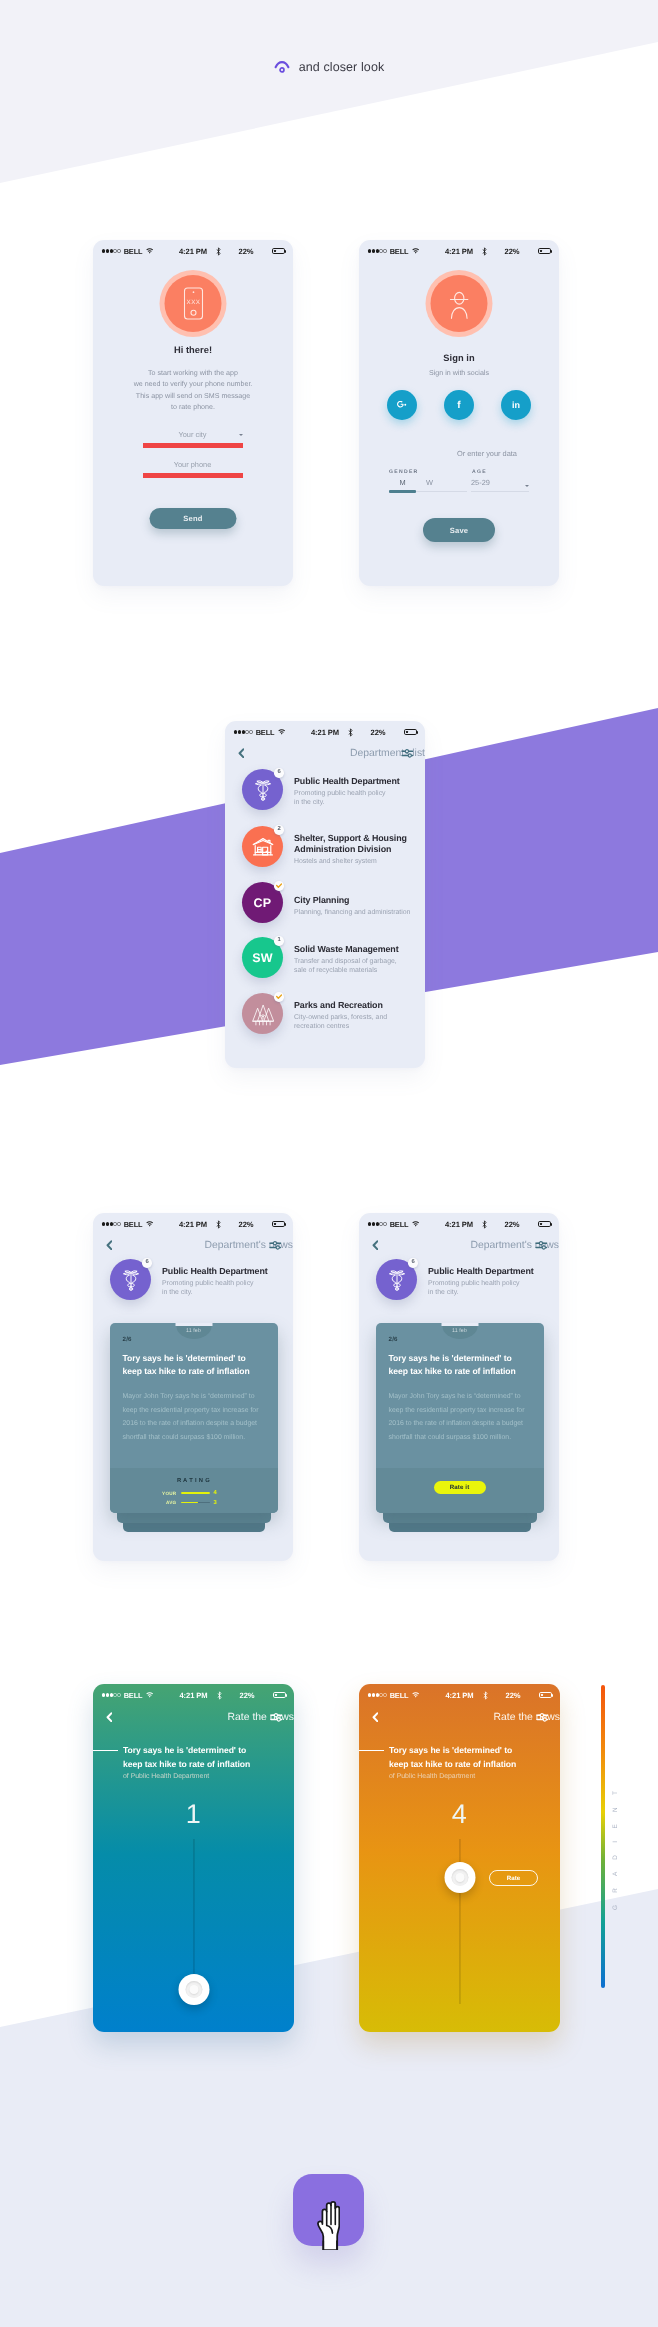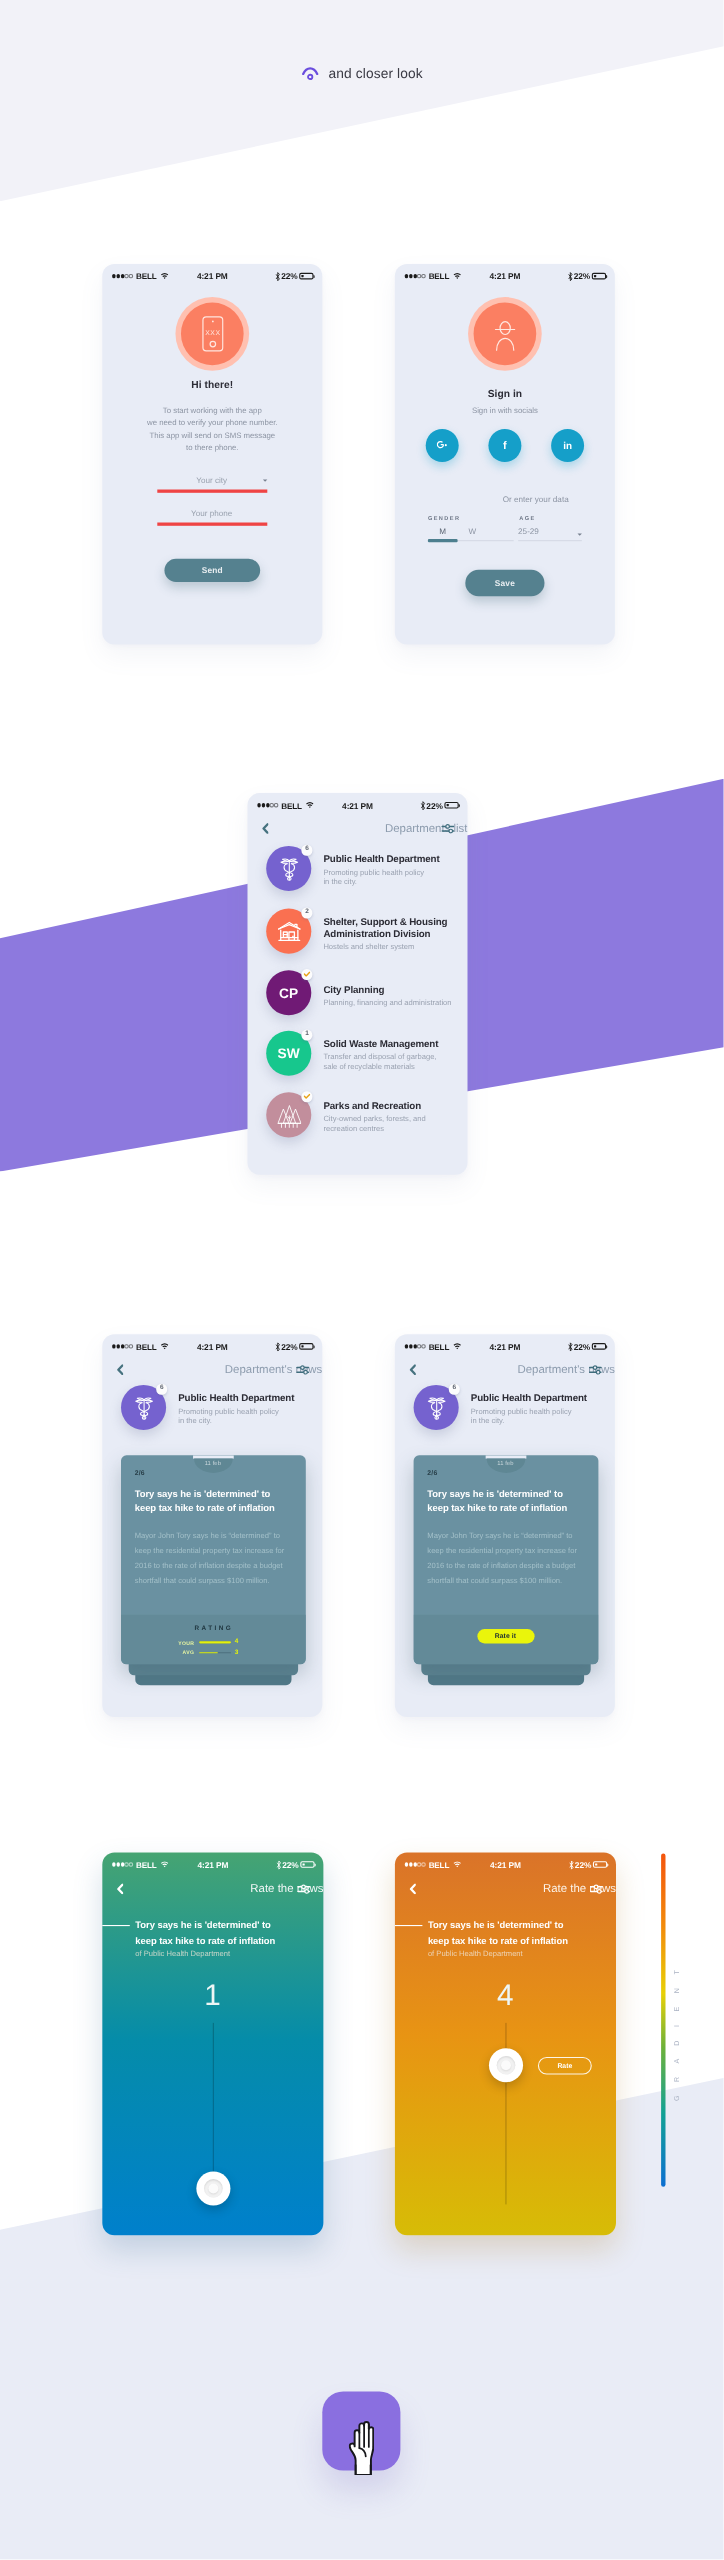--- a/index.html
+++ b/index.html
@@ -29,21 +29,21 @@
 
   
   .statusbar{position:absolute;left:0;top:0;width:100%;height:22px;display:flex;align-items:center;
              font-size:7.2px;font-weight:700;color:#1b1b1b;padding:0 8px;font-family:"Liberation Sans",sans-serif;}
   .sb-left{display:flex;align-items:center;gap:3.2px;margin-left:1px;}
   .dots{display:flex;align-items:center;gap:.65px;}
   .dot{width:3.2px;height:3.2px;border-radius:50%;background:currentColor;}
   .dot.empty{background:transparent;border:.75px solid currentColor;box-sizing:border-box;opacity:.55;}
   .carrier{font-size:7.4px;font-weight:700;letter-spacing:-.15px;}
   .sb-mid{position:absolute;left:0;right:0;text-align:center;font-size:7.6px;font-weight:700;letter-spacing:-.1px;}
-  .sb-right{margin-left:auto;display:flex;align-items:center;gap:1px;position:relative;z-index:2;}
+  .sb-right{margin-left:auto;display:flex;align-items:center;gap:18px;position:relative;z-index:2;}
   .pct{font-size:7.6px;font-weight:700;letter-spacing:-.1px;}
   .batt{width:13.5px;height:6.8px;border:.9px solid currentColor;border-radius:1.8px;position:relative;padding:1px;display:block;}
   .batt .fill{display:block;height:100%;background:currentColor;border-radius:.4px;}
   .batt:after{content:"";position:absolute;right:-2.4px;top:1.7px;width:1.4px;height:2.6px;
               background:currentColor;border-radius:0 1px 1px 0;}
 
   
   .navbar{position:absolute;left:0;width:100%;height:26px;display:flex;align-items:center;padding:0 12px;}
   .nav-title{position:absolute;left:0;right:0;text-align:center;font-size:11.5px;font-weight:400;letter-spacing:.1px;}
   .nav-back{width:6.5px;height:10.5px;position:relative;z-index:2;margin-left:.5px;}
@@ -51,21 +51,21 @@
   
   #phone-verify{left:93px;top:240px;width:200px;height:346px;}
   #phone-signin{left:359px;top:240px;width:200px;height:346px;}
   .hero-wrap{position:absolute;left:50%;transform:translateX(-50%);}
   .hero-ring{width:67px;height:67px;border-radius:50%;background:#ffc0b0;
              display:flex;align-items:center;justify-content:center;}
   .hero-circle{width:57px;height:57px;border-radius:50%;background:#fb7f62;
                display:flex;align-items:center;justify-content:center;}
   .scr-title{position:absolute;left:0;width:100%;text-align:center;font-weight:700;font-size:9.3px;color:#2c2c36;letter-spacing:.05px;}
   .scr-para{position:absolute;left:0;width:100%;text-align:center;font-size:7.1px;line-height:10px;color:#8c94a3;}
-  .field{position:absolute;border-bottom:3px solid #ef4444;}
+  .field{position:absolute;border-bottom:5px solid #ef4444;}
   .field .ph{position:absolute;left:0;width:100%;text-align:center;font-size:7.4px;color:#99a1ae;bottom:4px;}
   .caret{position:absolute;right:0;bottom:7.5px;width:0;height:0;border-left:2.2px solid transparent;
          border-right:2.2px solid transparent;border-top:2.6px solid #77808f;}
   .pill-btn{position:absolute;left:50%;transform:translateX(-50%);height:22px;border-radius:11px;
             background:#55818f;color:#e9eef1;font-size:7.6px;font-weight:700;display:flex;align-items:center;
             justify-content:center;letter-spacing:.2px;box-shadow:0 5px 10px rgba(60,100,115,.28);}
 
   
   .social-row{position:absolute;left:0;width:100%;display:flex;justify-content:center;gap:27px;}
   .social{width:30px;height:30px;border-radius:50%;background:#159fc9;color:#fff;
@@ -211,21 +211,21 @@
             <text x="10" y="17.2" fill="#ffe6df" font-size="6.2" font-family="Liberation Sans, sans-serif" text-anchor="middle" letter-spacing=".5">XXX</text>
           </svg>
         </div>
       </div>
     </div>
 
     <div class="scr-title" style="top:105px;">Hi there!</div>
     <div class="scr-para" style="top:128px;">To start working with the app</div>
     <div class="scr-para" style="top:139px;">we need to verify your phone number.</div>
     <div class="scr-para" style="top:151px;">This app will send on SMS message</div>
-    <div class="scr-para" style="top:162px;">to there phone.</div>
+    <div class="scr-para" style="top:162px;">to rate phone.</div>
 
     <div class="field" style="left:49.5px;top:187px;width:100px;height:21px;">
       <span class="ph">Your city</span>
       <i class="caret"></i>
     </div>
     <div class="field" style="left:49.5px;top:217px;width:100px;height:21px;">
       <span class="ph">Your phone</span>
     </div>
 
     <div class="pill-btn" style="top:268px;width:87px;height:21px;border-radius:10.5px;">Send</div>

